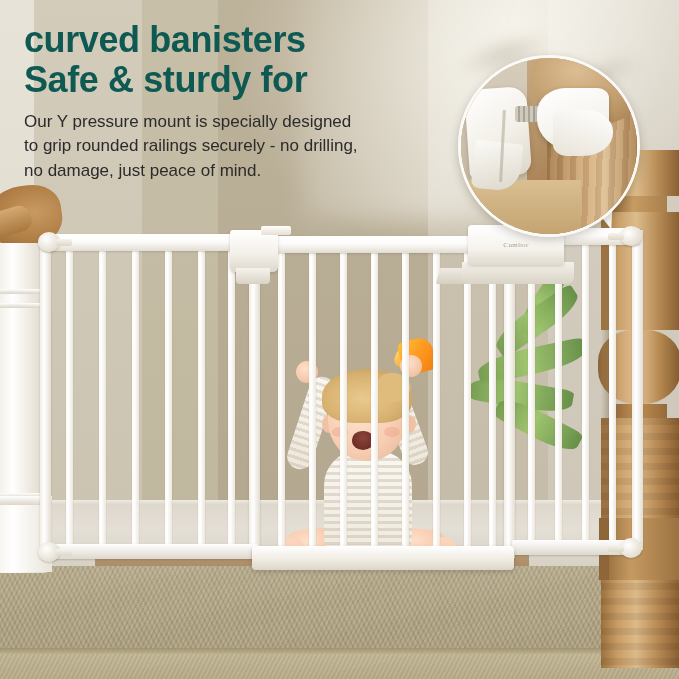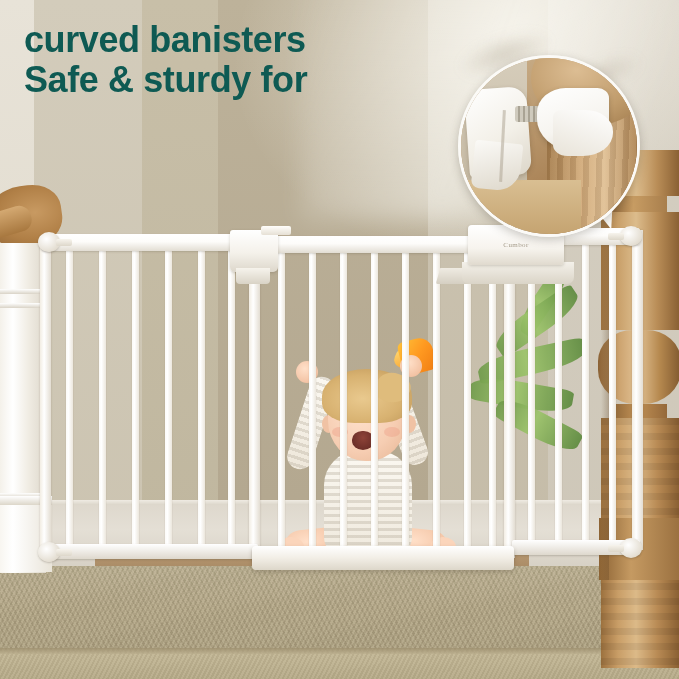--- a/index.html
+++ b/index.html
@@ -584,15 +584,20 @@
     <div class="ym-screw"></div>
     <div class="ymount"></div>
     <div class="ymount2"></div>
   </div>
 
   <div class="copy">
     <div class="headline">
       <div>curved banisters</div>
       <div>Safe &amp; sturdy for</div>
     </div>
+    <div class="subcopy">
+      <div>Our Y pressure mount is specially designed</div>
+      <div>to grip rounded railings securely - no drilling,</div>
+      <div>no damage, just peace of mind.</div>
+    </div>
   </div>
 
 </div>
 
 </body></html>

